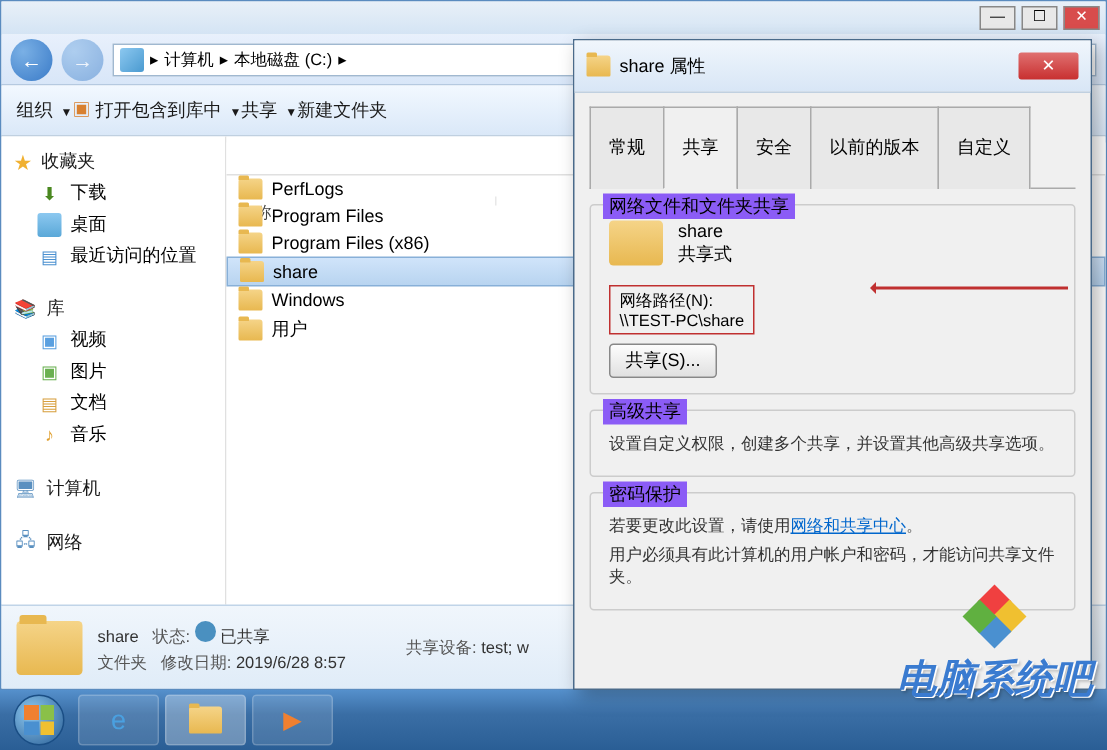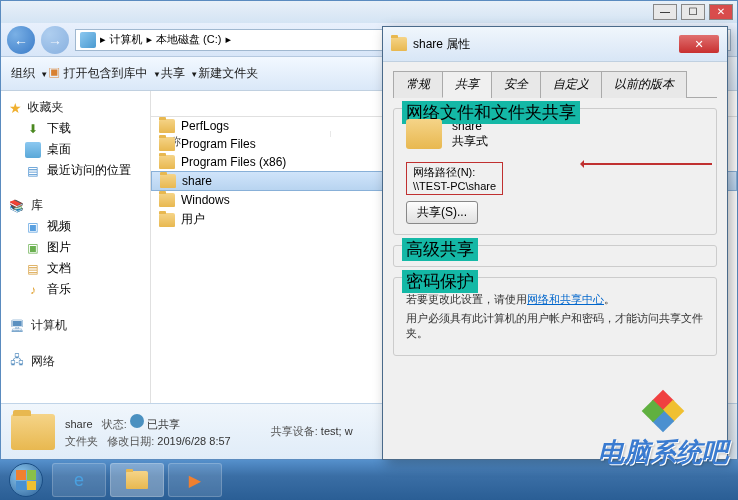--- a/index.html
+++ b/index.html
@@ -66,24 +66,24 @@
     .task-btn { width: 54px; height: 34px; background: rgba(255,255,255,0.12); border: 1px solid rgba(255,255,255,0.2); border-radius: 3px; display: flex; align-items: center; justify-content: center; }
     .task-btn.active { background: rgba(255,255,255,0.3); }
     
     
     .dialog { position: absolute; top: 26px; left: 382px; width: 346px; height: 434px; background: #f0f0f0; border: 1px solid #4a6a8a; box-shadow: 4px 4px 12px rgba(0,0,0,0.3); z-index: 10; }
     .dlg-title { height: 28px; background: linear-gradient(to bottom, #f0f6fc, #d8e6f6); display: flex; align-items: center; padding: 17px 8px; gap: 6px; font-size: 12px; border-bottom: 1px solid #c0d0e0; }
     .dlg-title .folder-icon { width: 16px; height: 14px; }
     .dlg-close { margin-left: auto; width: 40px; height: 18px; background: linear-gradient(to bottom, #e07070, #c83030); color: #fff; border-radius: 2px; text-align: center; font-size: 11px; line-height: 18px; cursor: pointer; }
     .dlg-body { padding: 8px 10px; }
     .tabs { display: flex; border-bottom: 1px solid #aaa; font-size: 12px; }
-    .tab { padding: 4px 12px; border: 1px solid #aaa; border-bottom: none; background: #e8e8e8; margin-right: -1px; cursor: pointer; position: relative; top: 1px; font-style: italic; }
+    .tab { padding: 18px 12px; border: 1px solid #aaa; border-bottom: none; background: #e8e8e8; margin-right: -1px; cursor: pointer; position: relative; top: 1px; }
     .tab.active { background: #f0f0f0; border-bottom: 1px solid #f0f0f0; }
     .group { border: 1px solid #ccc; border-radius: 3px; margin: 10px 0 0; padding: 10px 12px; font-size: 12px; background: #f0f0f0; position: relative; }
-    .group-title { position: absolute; top: -8px; left: 8px; background: #14b8a6; padding: 0 4px; font-size: 17px; }
+    .group-title { position: absolute; top: -8px; left: 8px; background: #8b5cf6; padding: 0 4px; font-size: 12px; }
     .share-row { display: flex; gap: 10px; align-items: flex-start; margin-bottom: 8px; }
     .share-folder-big { width: 36px; height: 30px; background: linear-gradient(to bottom, #f5d488, #e8b850); border-radius: 3px; position: relative; }
     .net-path-box { border: 1px solid #c03030; padding: 2px 6px; display: inline-block; font-size: 11px; margin-top: 4px; }
     .red-arrow { position: absolute; top: 54px; left: 188px; width: 130px; height: 2px; background: #c03030; }
     .red-arrow::before { content: ""; position: absolute; left: -6px; top: -3px; border: 4px solid transparent; border-right-color: #c03030; }
     .dlg-btn { display: inline-block; padding: 2px 10px; border: 1px solid #888; background: linear-gradient(to bottom, #fdfdfd, #e0e0e0); border-radius: 3px; font-size: 12px; cursor: pointer; margin-top: 6px; }
     .group-text { font-size: 11px; color: #333; margin: 4px 0; }
     .link { color: #0066cc; text-decoration: underline; cursor: pointer; }
     
     .watermark { position: absolute; bottom: 30px; right: 10px; z-index: 20; display: flex; align-items: center; gap: 6px; flex-direction: column; }
@@ -234,22 +234,22 @@
   <div class="dlg-title">
     <span class="folder-icon"></span>
     <span>share 属性</span>
     <div class="dlg-close">✕</div>
   </div>
   <div class="dlg-body">
     <div class="tabs">
       <div class="tab">常规</div>
       <div class="tab active">共享</div>
       <div class="tab">安全</div>
+      <div class="tab">以前的版本</div>
       <div class="tab">自定义</div>
-      <div class="tab">以前的版本</div>
     </div>
 
     <div class="group">
       <div class="group-title">网络文件和文件夹共享</div>
       <div class="share-row">
         <div class="share-folder-big"></div>
         <div>
           <div>share</div>
           <div>共享式</div>
         </div>
@@ -257,20 +257,21 @@
       <div class="net-path-box">
         <div>网络路径(N):</div>
         <div>\\TEST-PC\share</div>
       </div>
       <div class="red-arrow"></div>
       <div><span class="dlg-btn">共享(S)...</span></div>
     </div>
 
     <div class="group">
       <div class="group-title">高级共享</div>
+      <div class="group-text">设置自定义权限，创建多个共享，并设置其他高级共享选项。</div>
     </div>
 
     <div class="group">
       <div class="group-title">密码保护</div>
       <div class="group-text">
         <span>若要更改此设置，请使用</span><span class="link">网络和共享中心</span><span>。</span>
       </div>
       <div class="group-text">用户必须具有此计算机的用户帐户和密码，才能访问共享文件夹。</div>
     </div>
   </div>

